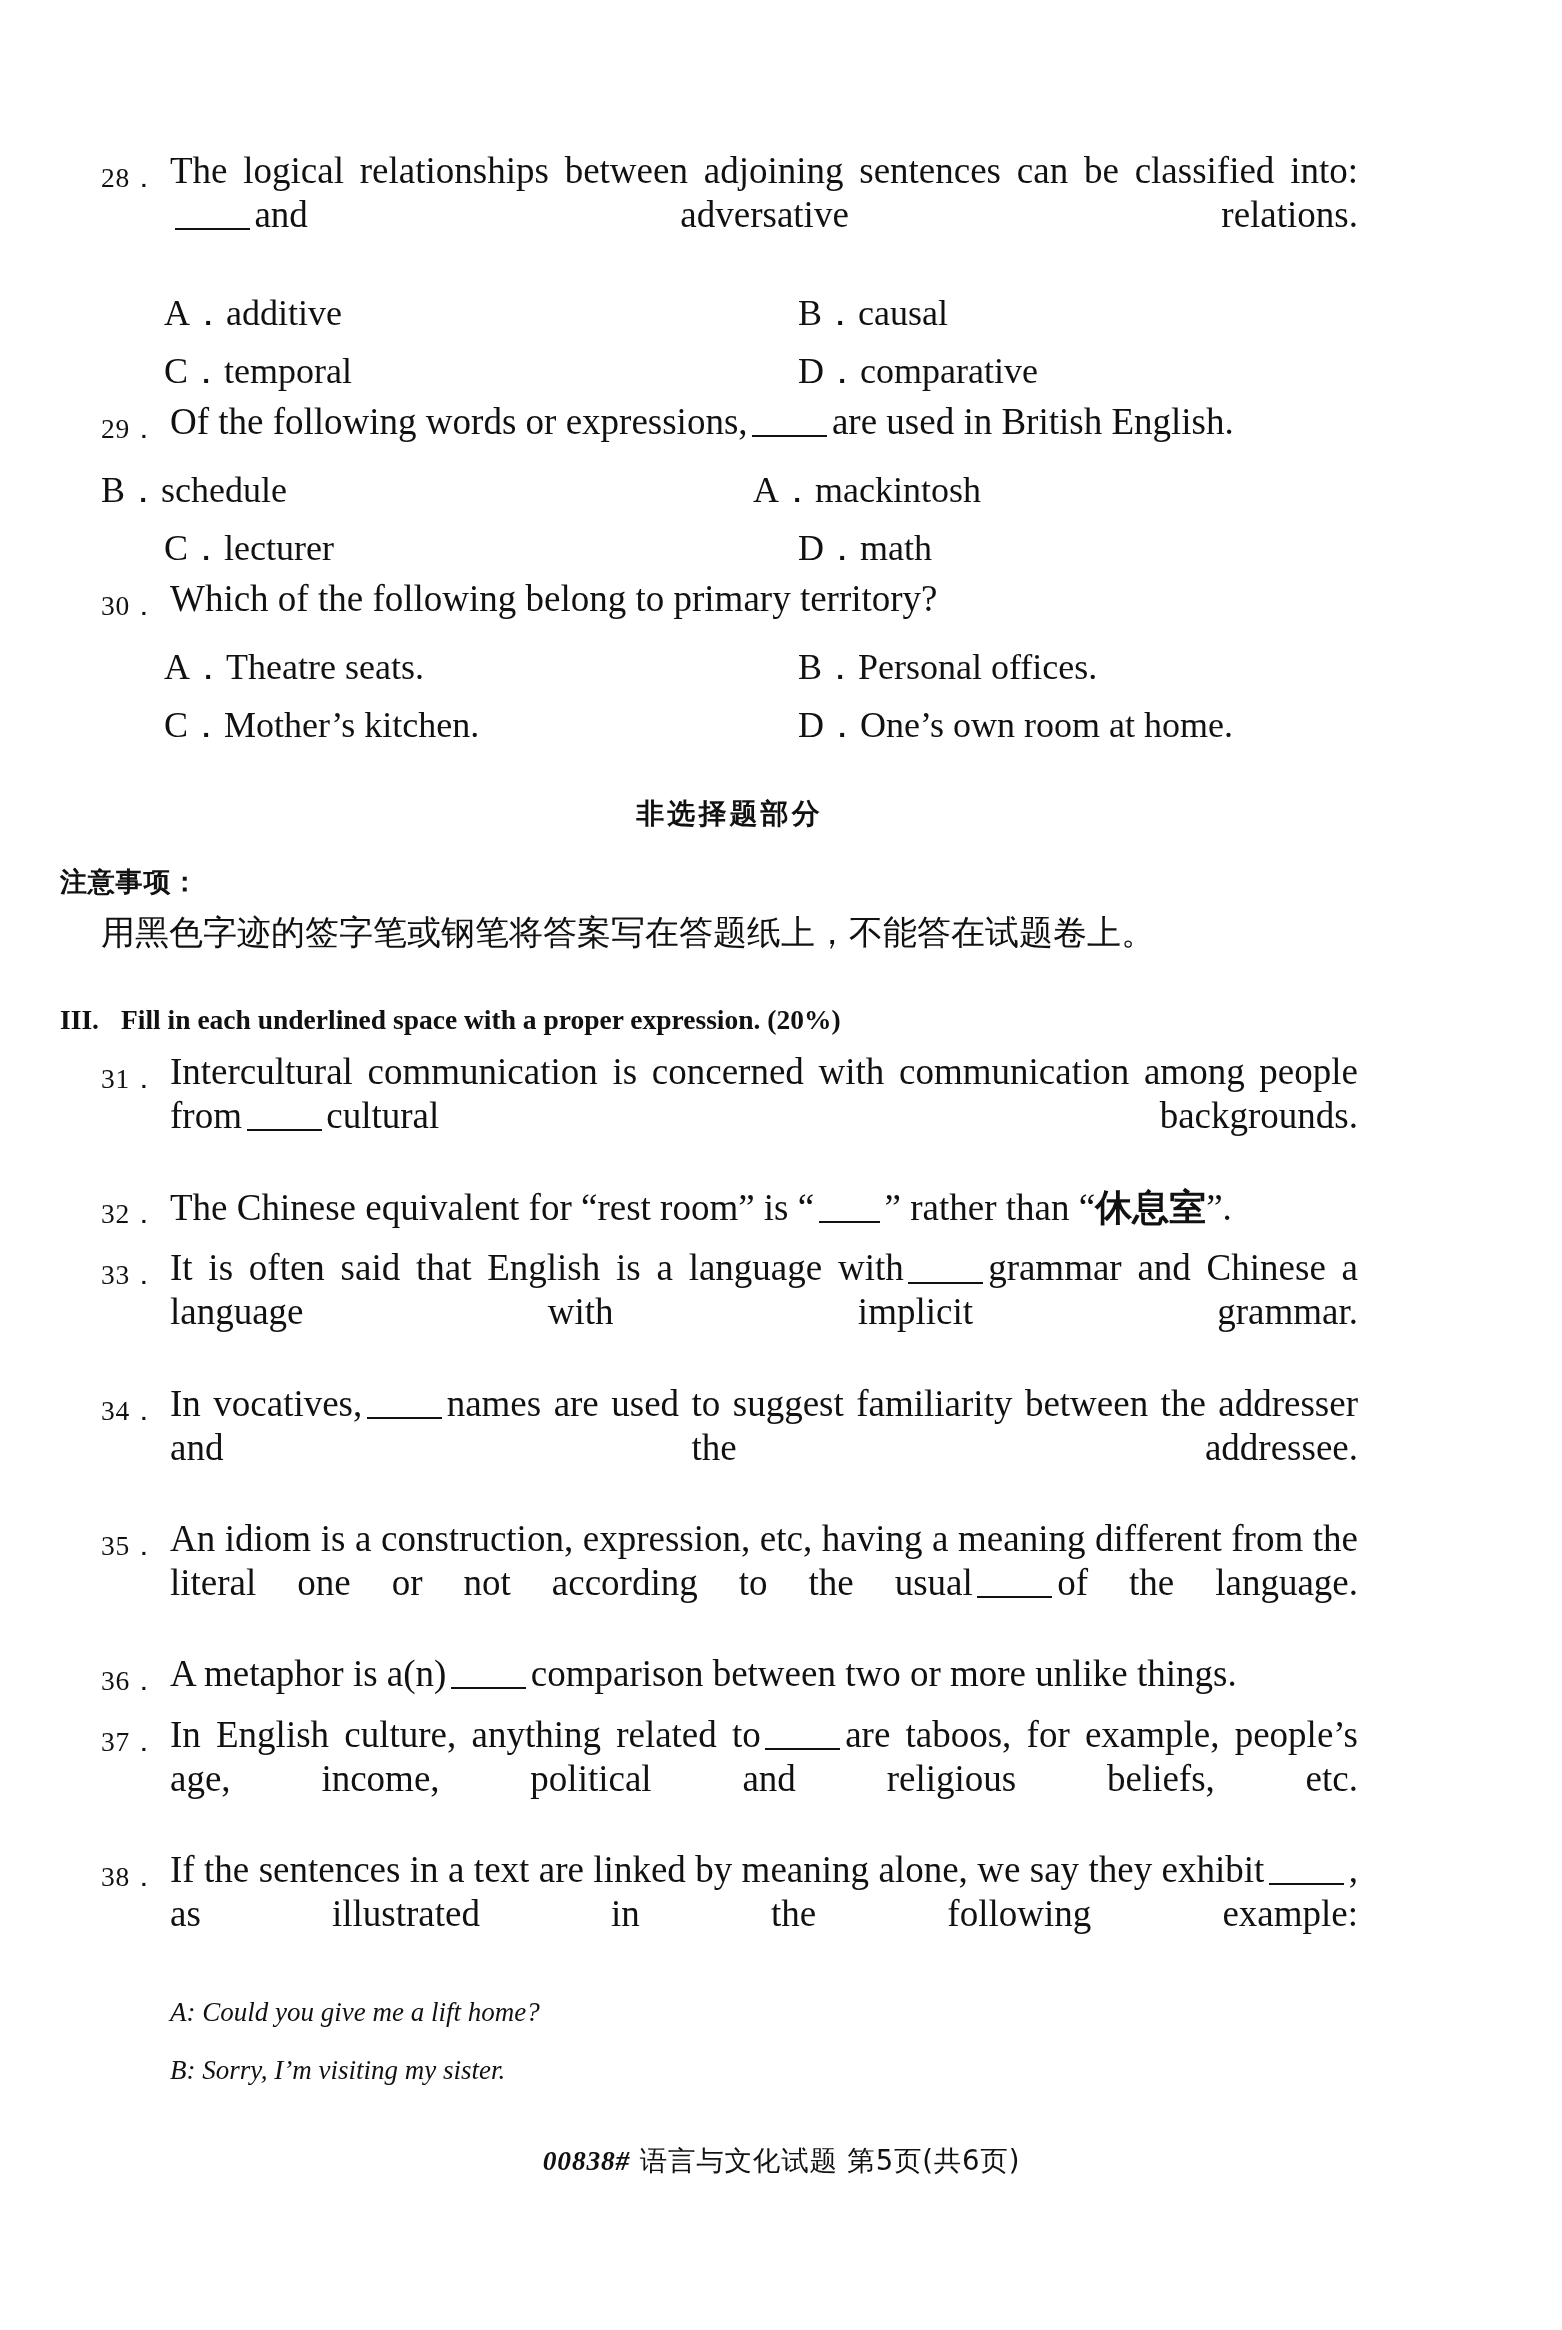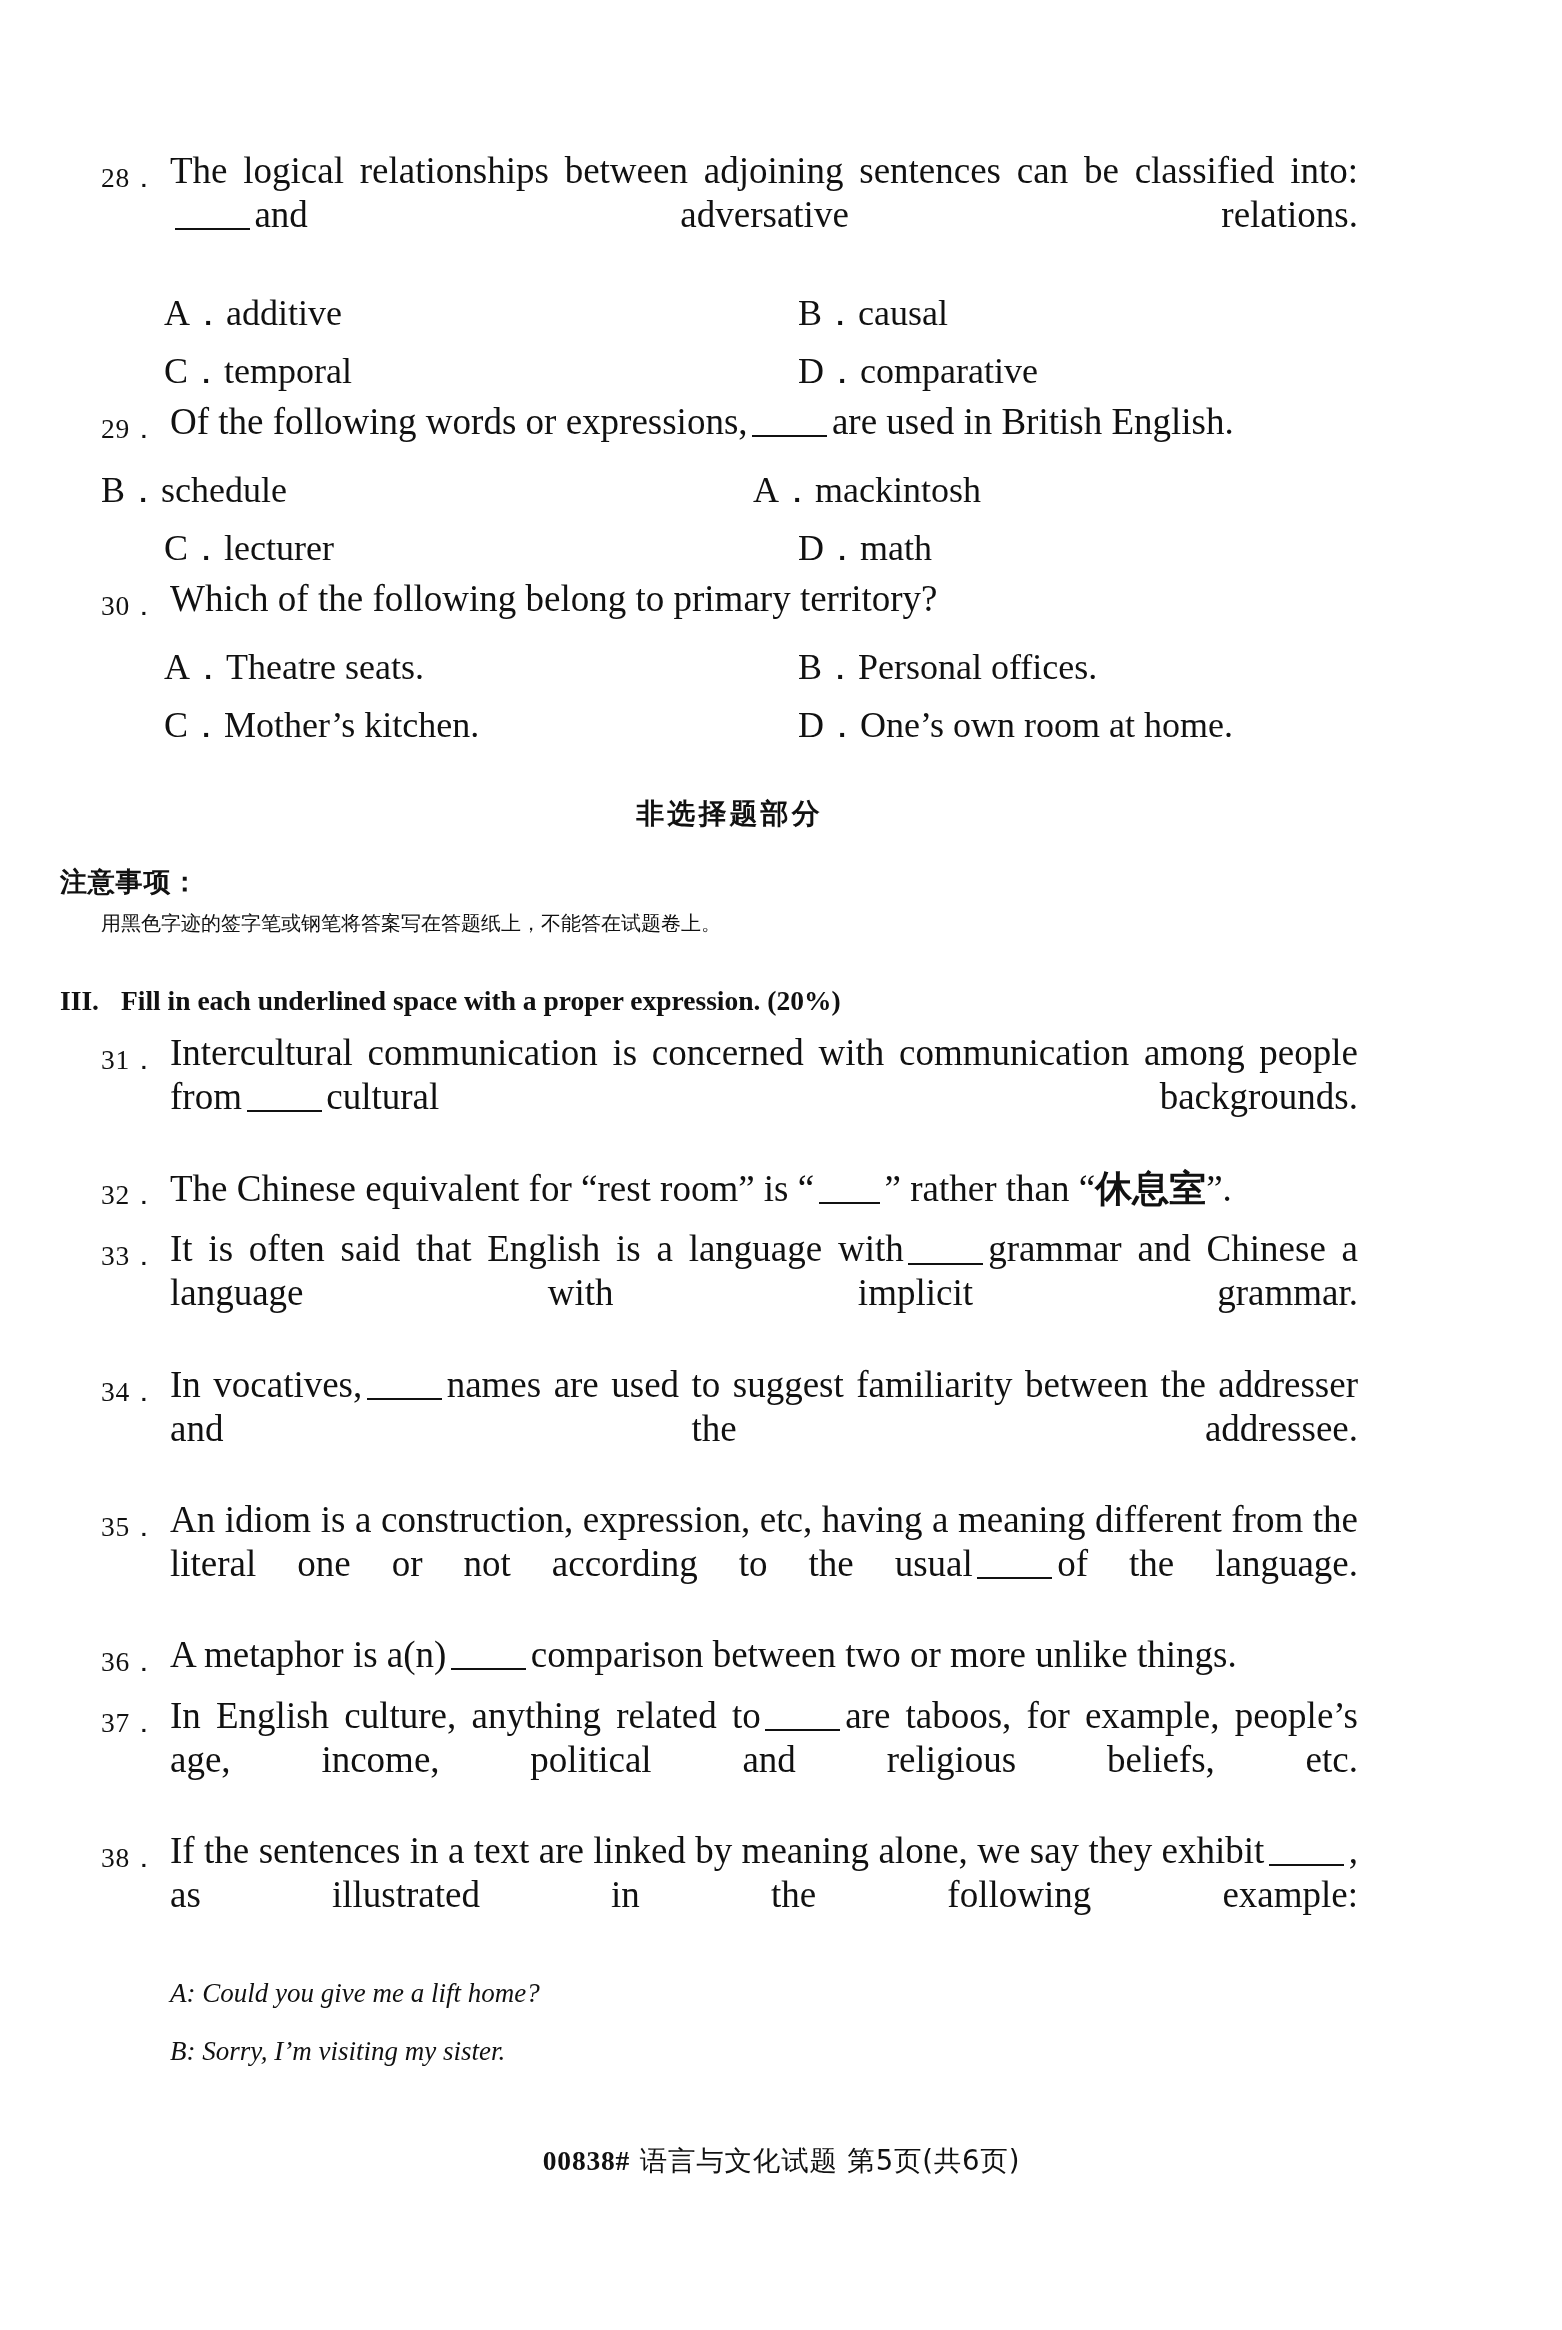--- a/index.html
+++ b/index.html
@@ -102,21 +102,21 @@
   .cn-notice {
     font-family: "DejaVu Sans", "Liberation Sans", sans-serif;
     font-weight: bold;
     font-size: 27px;
     letter-spacing: 0.8px;
     margin-left: -41px;
     margin-bottom: 9.4px;
   }
   .cn-line {
     font-family: "DejaVu Sans", "Liberation Sans", sans-serif;
-    font-size: 20px;
+    font-size: 34px;
     letter-spacing: 0px;
     margin-left: 0px;
     margin-bottom: 35px;
     white-space: nowrap;
   }
   .cn-inline {
     font-family: "DejaVu Serif", "Liberation Serif", serif;
     font-weight: bold;
   }
 
@@ -148,20 +148,21 @@
     top: 2143px;
     width: 1563px;
     text-align: center;
     font-family: "DejaVu Sans", "Liberation Sans", sans-serif;
     font-size: 27.5px;
     letter-spacing: 0.8px;
   }
   .footer .fcode {
     font-family: "Liberation Serif", "DejaVu Serif", serif;
     font-weight: bold;
+    font-style: italic;
   }
 </style>
 </head>
 <body>
 
 <div class="page">
   <div class="content">
 
     <div class="q">
       <div class="q-num">28．</div>

